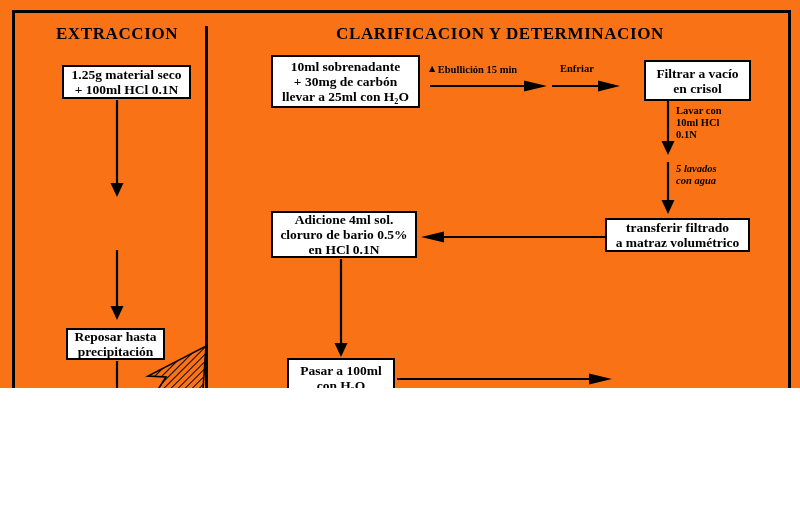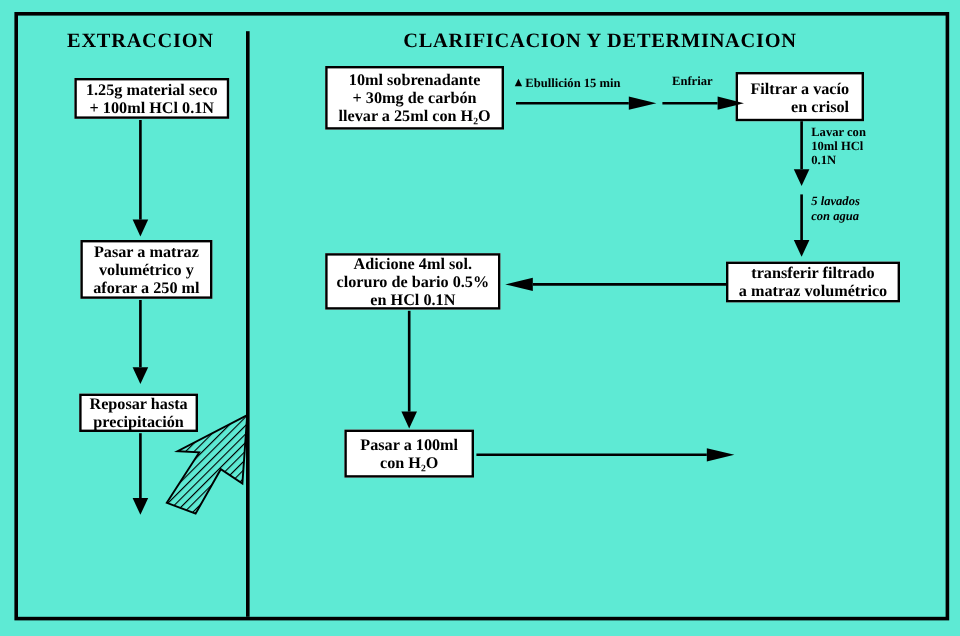--- a/index.html
+++ b/index.html
@@ -1,17 +1,17 @@
 <!DOCTYPE html>
 <html><head>
 <meta charset="utf-8">
 <style>
   html,body { margin:0; padding:0; background:#ffffff; }
   .canvas {
-    position:relative; width:800px; height:530px; background:#5eead4;
+    position:relative; width:800px; height:388px; background:#f97316;
     font-family:"Liberation Serif","DejaVu Serif",serif; color:#000;
     overflow:hidden;
   }
   .frame {
     position:absolute; left:12px; top:10px; width:779px; height:507px;
     border:3px solid #000; box-sizing:border-box;
   }
   .divider { position:absolute; left:205px; top:26px; width:3px; height:488px; background:#000; }
   .sec-title {
     position:absolute; font-weight:bold; font-size:17px; letter-spacing:0.6px;
@@ -37,30 +37,27 @@
 <div class="canvas">
 
   <div class="frame"></div>
   <div class="divider"></div>
 
   <div class="sec-title" style="left:20px; top:24px; width:194px;">EXTRACCION</div>
   <div class="sec-title" style="left:210px; top:24px; width:580px;">CLARIFICACION Y DETERMINACION</div>
 
   <div class="box" style="left:62px; top:65px; width:129px; height:34px;">1.25g material seco
 + 100ml HCl 0.1N</div>
-  <div class="box" style="left:67px; top:200px; width:110px; height:49px;">Pasar a matraz
-volumétrico y
-aforar a 250 ml</div>
   <div class="box" style="left:66px; top:328px; width:99px; height:32px;text-align:center;">Reposar hasta
 precipitación</div>
 
   <div class="box" style="left:271px; top:55px; width:149px; height:53px;">10ml sobrenadante
 + 30mg de carbón
 llevar a 25ml con H₂O</div>
-  <div class="box" style="left:613px; top:60px; width:107px; height:41px;text-align:right;">Filtrar a vacío
+  <div class="box" style="left:644px; top:60px; width:107px; height:41px;">Filtrar a vacío
 en crisol</div>
   <div class="box" style="left:605px; top:218px; width:145px; height:34px;">transferir filtrado
 a matraz volumétrico</div>
   <div class="box" style="left:271px; top:211px; width:146px; height:47px;">Adicione 4ml sol.
 cloruro de bario 0.5%
 en HCl 0.1N</div>
   <div class="box" style="left:287px; top:358px; width:108px; height:40px;">Pasar a 100ml
 con H₂O</div>
 
   <div class="albl nowrap" style="left:429px; top:63px;">

